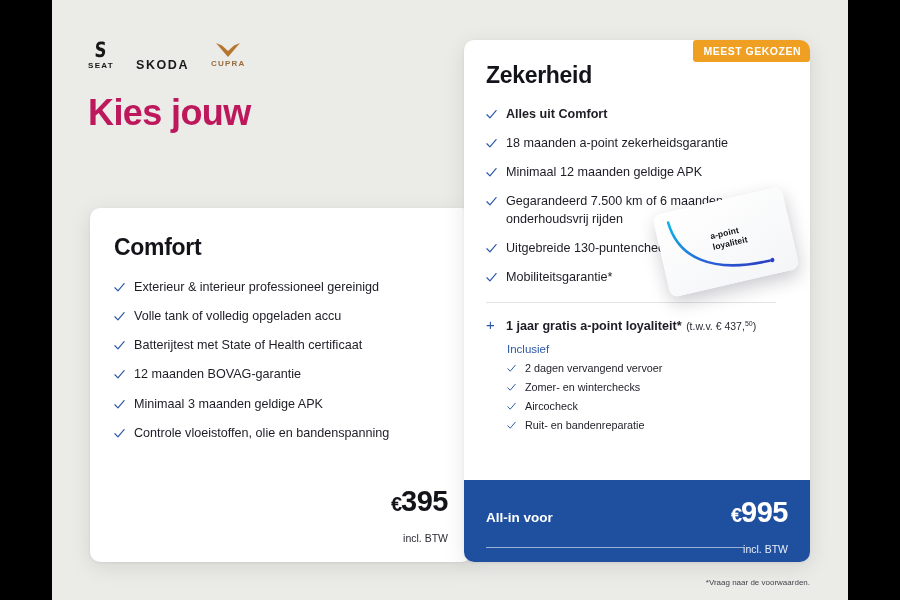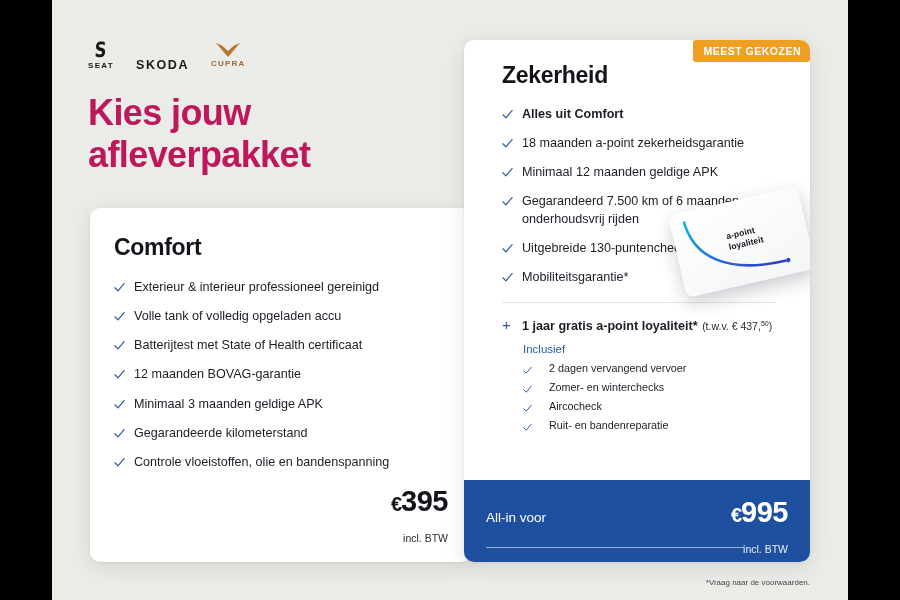--- a/index.html
+++ b/index.html
@@ -45,56 +45,56 @@
   .chk { flex:0 0 auto; width:11px; height:11px; margin-top:3px; }
   .chk svg { display:block; }
 
   .price-block { position:absolute; right:24px; bottom:18px; text-align:right; }
   .price { font-size:29px; font-weight:700; color:#13131a; line-height:1; letter-spacing:-.5px; }
   .price .cur { font-size:20px; font-weight:600; letter-spacing:-1px; }
   .price-sub { font-size:10.5px; color:#2a2a33; margin-top:16px; }
 
   
   #zekerheid-card { left:412px; top:40px; width:346px; height:522px; overflow:hidden; padding:0; }
-  .zk-body { padding:22px 34px 0 22px; position:relative;margin-left:16px; }
+  .zk-body { padding:22px 34px 0 22px; position:relative; }
   .badge { position:absolute; right:0; top:0; background:#efa022; color:#fff;
            font-size:10.5px; font-weight:700; letter-spacing:.5px;
            padding:5px 9px 5px 10px; border-radius:3px; }
   #zekerheid-card .card-title { margin-bottom:17px; }
   .divider { height:1px; background:#e3e3e6; margin:16px 0 13px 0; }
 
   .plus-row { display:flex; gap:9px; align-items:baseline; }
   .plus-sign { color:#2b58a8; font-size:15px; font-weight:400; line-height:1; width:11px; flex:0 0 auto; }
   .plus-main { font-size:12.6px; font-weight:700; color:#1d1d26; }
   .plus-note { font-size:10.5px; color:#2a2a33; font-weight:400; }
   .plus-note sup { font-size:7px; vertical-align:.55em; }
 
   .incl { margin:9px 0 0 21px; position:relative; z-index:2; }
   .incl-title { font-size:11.5px; color:#2b58a8; font-weight:400; margin-bottom:6px; }
   .incl-list { list-style:none; }
-  .incl-item { display:flex; gap:17px; margin-bottom:5px;align-items:flex-end; }
+  .incl-item { display:flex; gap:9px; margin-bottom:5px; }
   .incl-item .chk { width:9px; height:9px; margin-top:3px; }
   .incl-text { font-size:10.8px; color:#1d1d26; line-height:1.3; }
 
   
   .loyalty-card {
     position:absolute; left:196px; top:160px; width:132px; height:84px;
     background:linear-gradient(160deg,#ffffff 0%,#f4f5f7 100%);
     border-radius:8px; transform:rotate(-13deg);
     box-shadow:0 7px 18px rgba(20,20,40,.22); z-index:3; overflow:hidden;
   }
   .loyalty-card svg { position:absolute; inset:0; }
   .loyalty-text { position:absolute; left:52px; top:28px; font-size:8.5px; font-weight:700;
                   color:#13131a; line-height:1.28; letter-spacing:.1px; }
 
   
   .zk-footer { position:absolute; left:0; bottom:0; width:100%; height:82px;
                background:#1f50a0; padding:18px 22px 0 22px; }
   .zk-footer-row { display:flex; justify-content:space-between; align-items:flex-start; }
-  .allin { font-size:13.5px; color:#fff; font-weight:400; padding-top:12px; }
+  .allin { font-size:13.5px; color:#fff; font-weight:700; padding-top:12px; }
   .zk-price { text-align:right; }
   .zk-price .price { color:#fff; font-size:29px; }
   .zk-price .price-sub { color:#e9eef7; }
   .footer-rule { position:absolute; left:22px; bottom:14px; width:258px; height:1px;
                  background:rgba(255,255,255,.55); }
 
   
   .footnote { position:absolute; right:38px; bottom:13px; font-size:8px; color:#44444e; }
 </style>
 </head>
@@ -112,21 +112,20 @@
       <div class="logo-cupra">
         <svg width="26" height="16" viewBox="0 0 26 16">
           <path d="M1 1 L13 15 L25 1 L19 3.5 L13 9 L7 3.5 Z" fill="#b5762f"></path>
         </svg>
         <div class="cupra-word">CUPRA</div>
       </div>
     </div>
 
     <h1 class="headline">
       <span>Kies jouw</span><br>
-      <span>afleverpakket</span>
     </h1>
 
     <div class="card" id="comfort-card">
       <div class="card-title">Comfort</div>
       <ul class="feat-list" id="comfort-features">
           <li class="feat">
             <span class="chk">
               <svg width="11" height="11" viewBox="0 0 12 12">
                 <path d="M1 6.3 L4.3 9.6 L11 1.7" stroke="#2b58a8" stroke-width="1.3" fill="none" stroke-linecap="round" stroke-linejoin="round"></path>
               </svg>
@@ -157,28 +156,20 @@
             </span>
             <span class="feat-text">12 maanden BOVAG-garantie</span>
           </li>
           <li class="feat">
             <span class="chk">
               <svg width="11" height="11" viewBox="0 0 12 12">
                 <path d="M1 6.3 L4.3 9.6 L11 1.7" stroke="#2b58a8" stroke-width="1.3" fill="none" stroke-linecap="round" stroke-linejoin="round"></path>
               </svg>
             </span>
             <span class="feat-text">Minimaal 3 maanden geldige APK</span>
-          </li>
-          <li class="feat">
-            <span class="chk">
-              <svg width="11" height="11" viewBox="0 0 12 12">
-                <path d="M1 6.3 L4.3 9.6 L11 1.7" stroke="#2b58a8" stroke-width="1.3" fill="none" stroke-linecap="round" stroke-linejoin="round"></path>
-              </svg>
-            </span>
-            <span class="feat-text">Gegarandeerde kilometerstand</span>
           </li>
           <li class="feat">
             <span class="chk">
               <svg width="11" height="11" viewBox="0 0 12 12">
                 <path d="M1 6.3 L4.3 9.6 L11 1.7" stroke="#2b58a8" stroke-width="1.3" fill="none" stroke-linecap="round" stroke-linejoin="round"></path>
               </svg>
             </span>
             <span class="feat-text">Controle vloeistoffen, olie en bandenspanning</span>
           </li>
         </ul>

